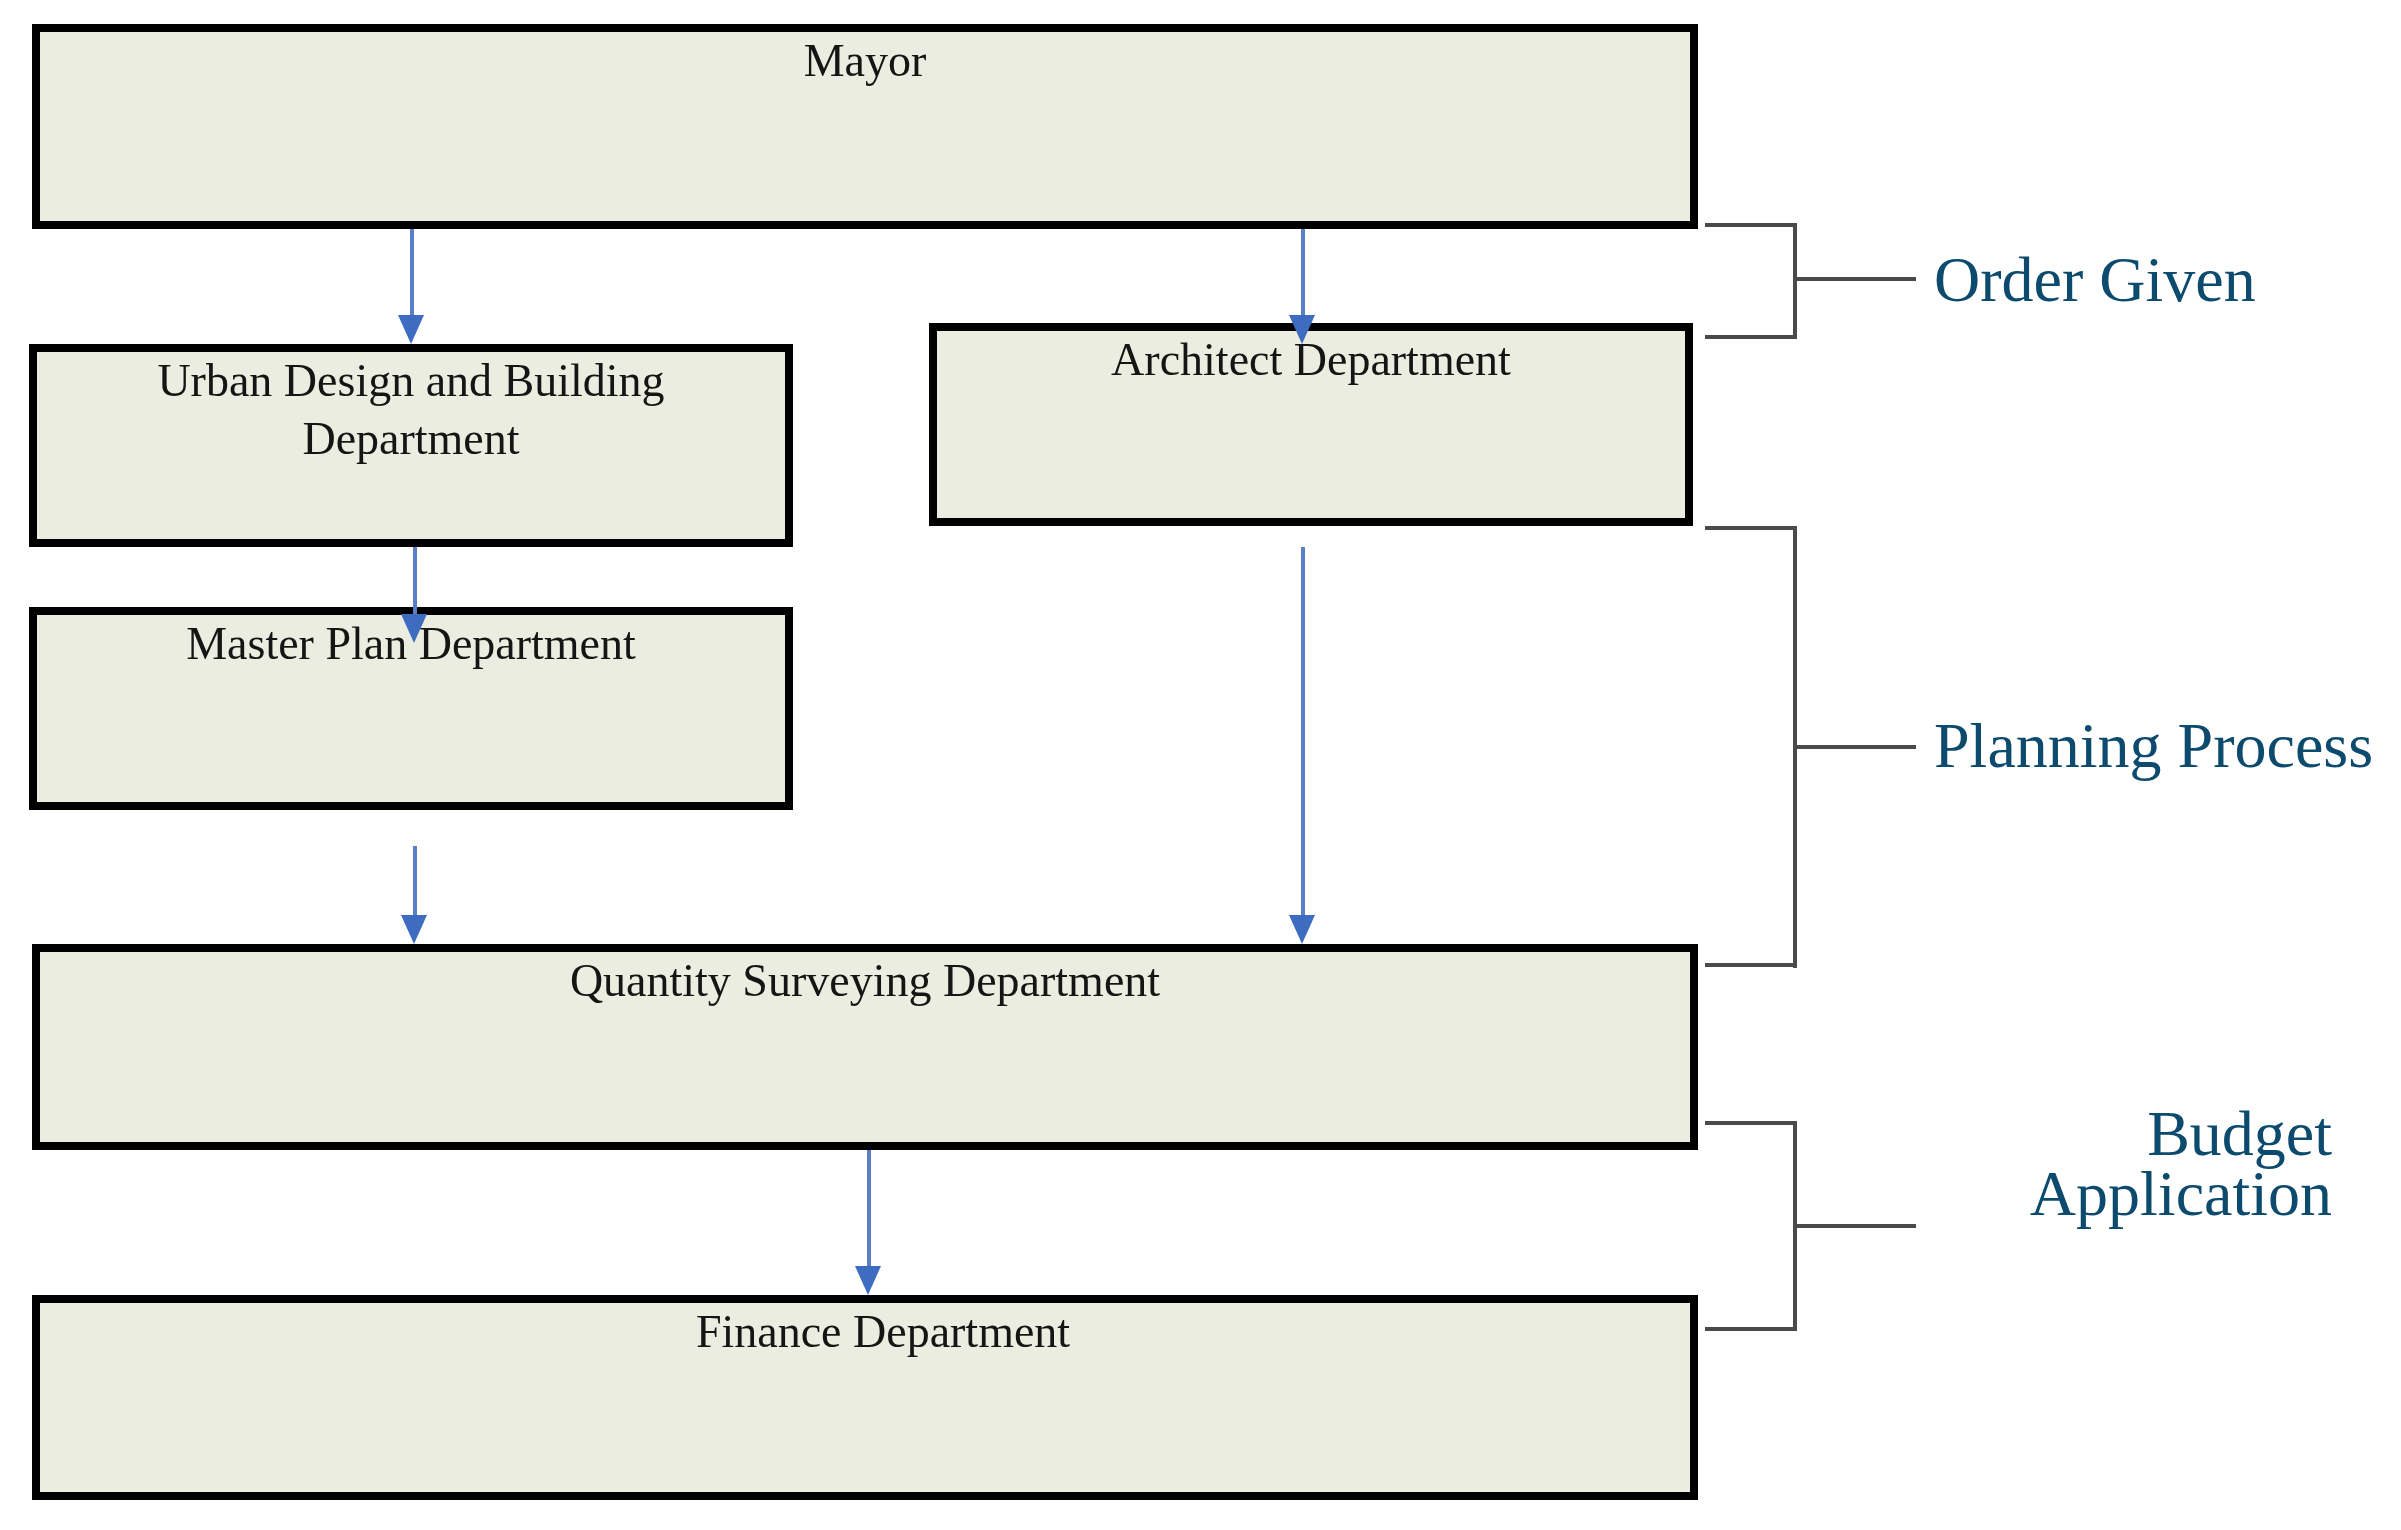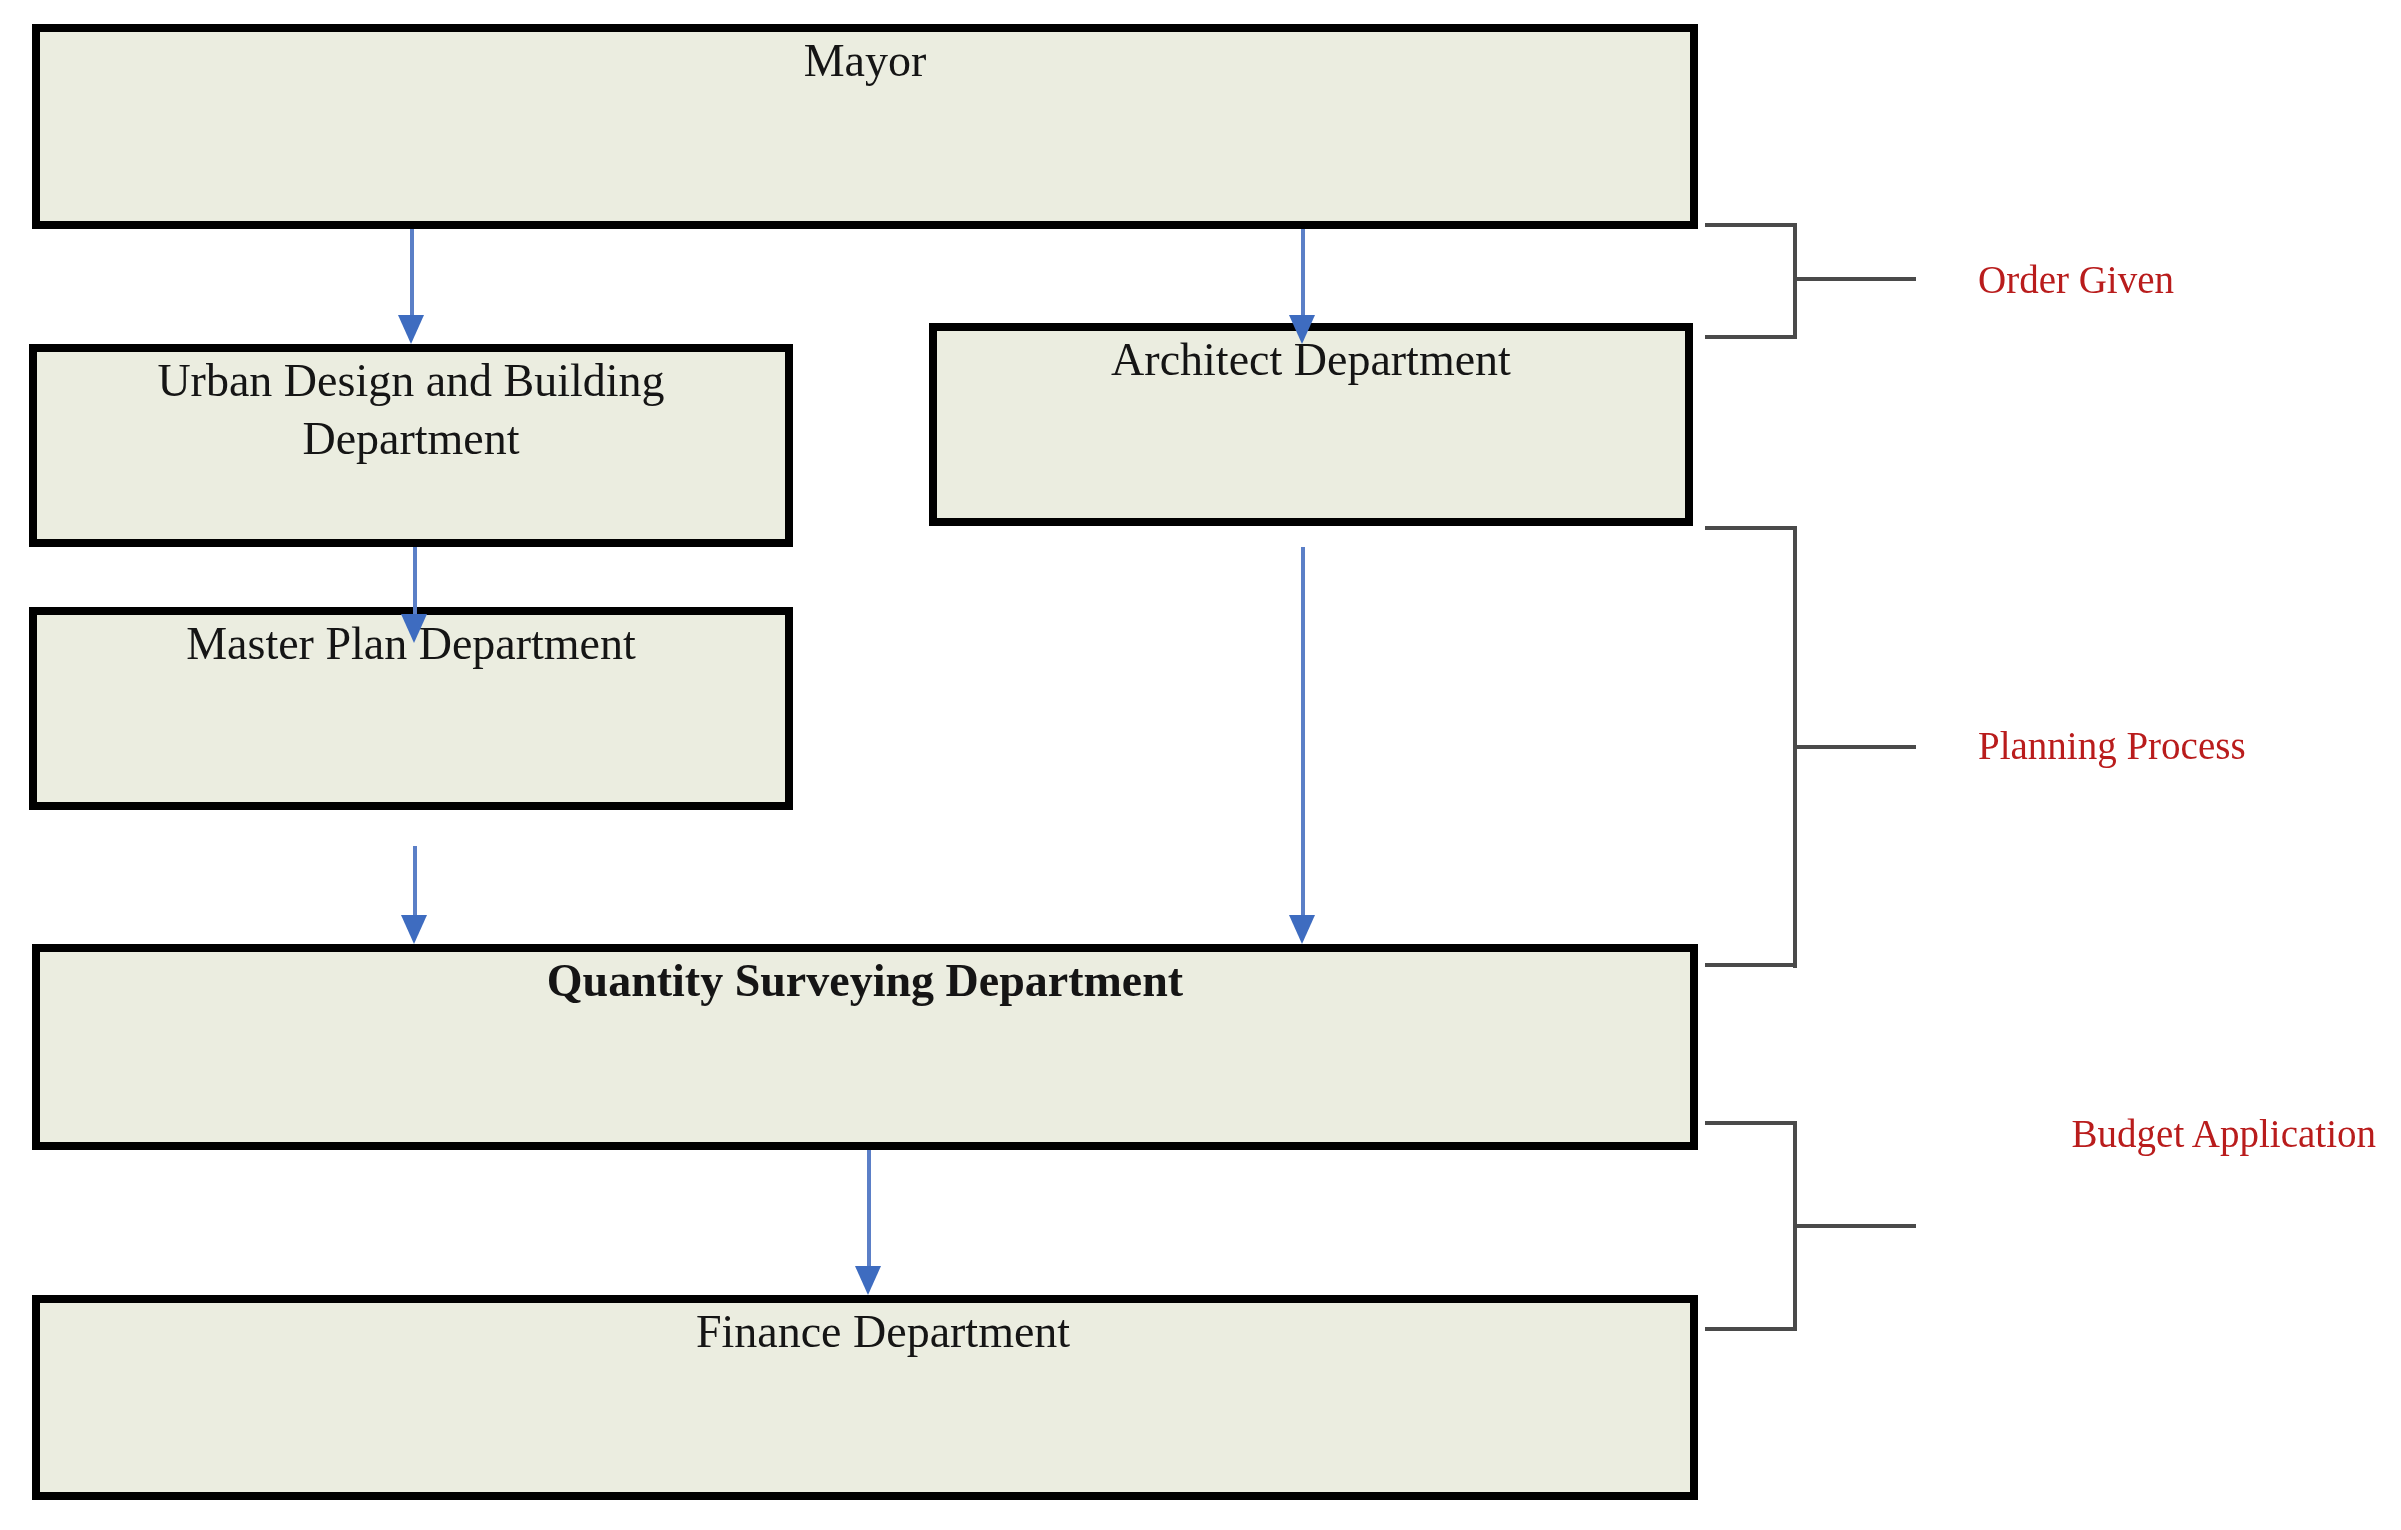--- a/index.html
+++ b/index.html
@@ -27,21 +27,21 @@
     justify-content: center;
     text-align: center;
     font-size: 46px;
     line-height: 1.25;
   }
   .node .node-label { display: block; }
   .n-mayor     { left: 32px;   top: 24px;   width: 1666px; height: 205px; }
   .n-urban     { left: 29px;   top: 344px;  width: 764px;  height: 203px; }
   .n-architect { left: 929px; top: 323px;  width: 764px;  height: 203px; }
   .n-master    { left: 29px;   top: 607px;  width: 764px;  height: 203px; }
-  .n-qs        { left: 32px;   top: 944px; width: 1666px; height: 206px; font-weight: bold; }
+  .n-qs        { left: 32px;   top: 944px; width: 1666px; height: 206px; }
   .n-finance   { left: 32px;   top: 1295px; width: 1666px; height: 205px; padding-left: 36px; }
   .n-urban .node-label { max-width: 724px; }
 
   .edge-stem {
     position: absolute;
     width: 4px;
     background: #5B7FC7;
   }
   .edge-head {
     position: absolute;
@@ -79,25 +79,24 @@
   .b2-bot  { left: 1705px; top: 963px; width: 92px; height: 4px; }
   .b2-conn { left: 1797px; top: 745px;  width: 119px; height: 4px; }
   
   .b3-top  { left: 1705px; top: 1121px; width: 92px; height: 4px; }
   .b3-vert { left: 1793px; top: 1121px; width: 4px;   height: 210px; }
   .b3-bot  { left: 1705px; top: 1327px; width: 92px; height: 4px; }
   .b3-conn { left: 1797px; top: 1224px; width: 119px; height: 4px; }
 
   .annotation {
     position: absolute;
-    font-size: 39px;
+    font-size: 64px;
     line-height: 64px;
     white-space: nowrap;
-    color: #b91c1c;
-    margin-left: 44px;
+    color: #0c4a6e;
   }
   .ann-order    { left: 1934px; top: 248px; }
   .ann-planning { left: 1934px; top: 714px; }
   .ann-budget   {
     left: 1946px;
     top: 1104px;
     width: 386px;
     text-align: right;
     white-space: normal;
     line-height: 60px;

